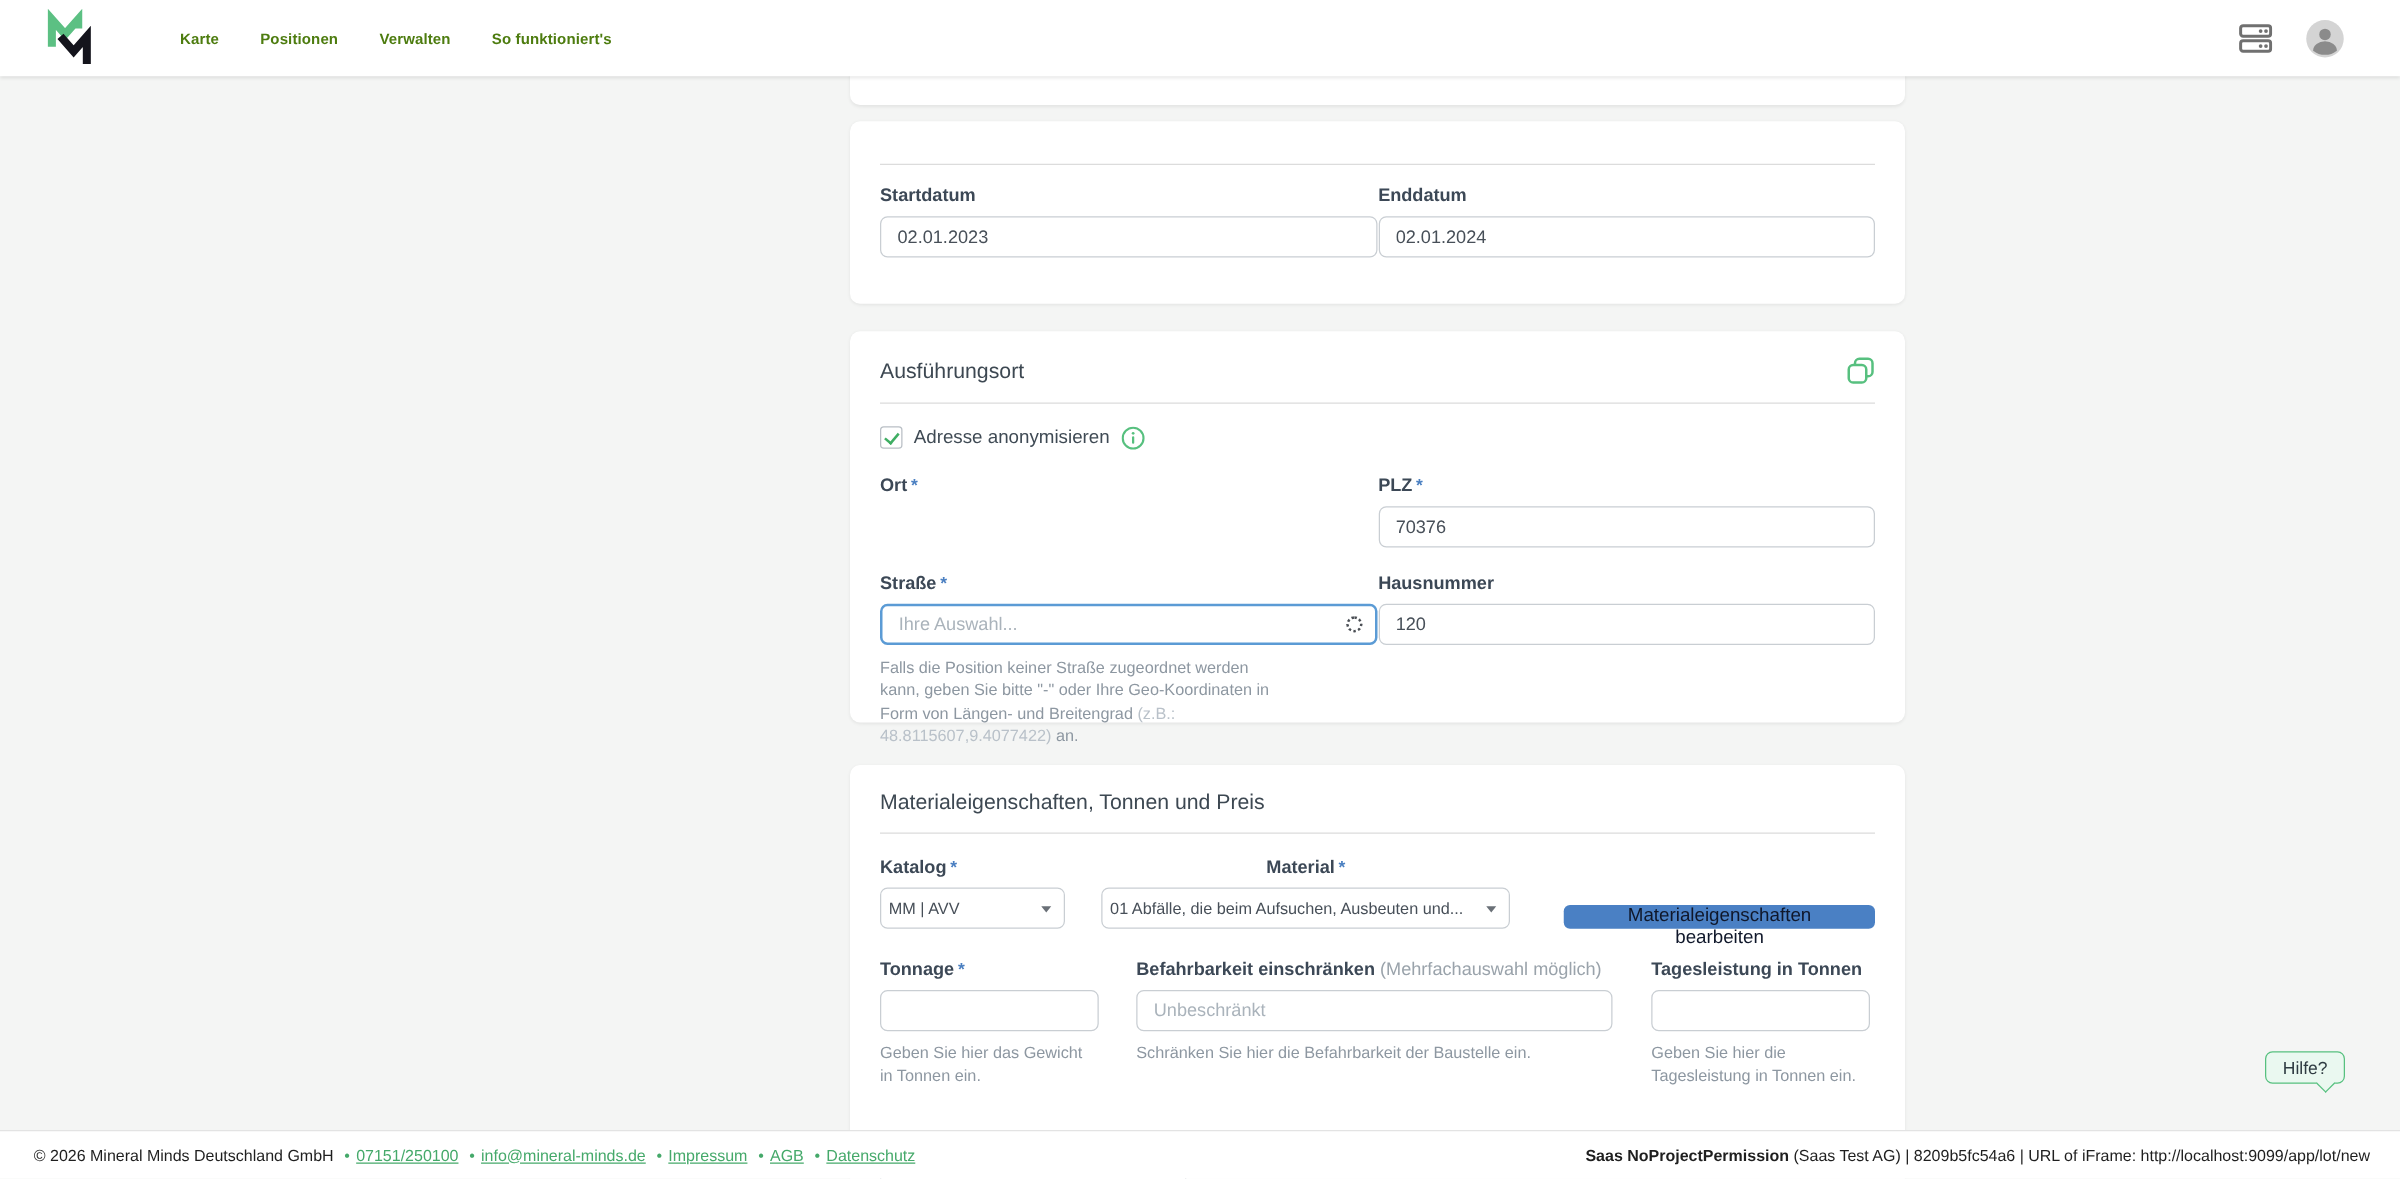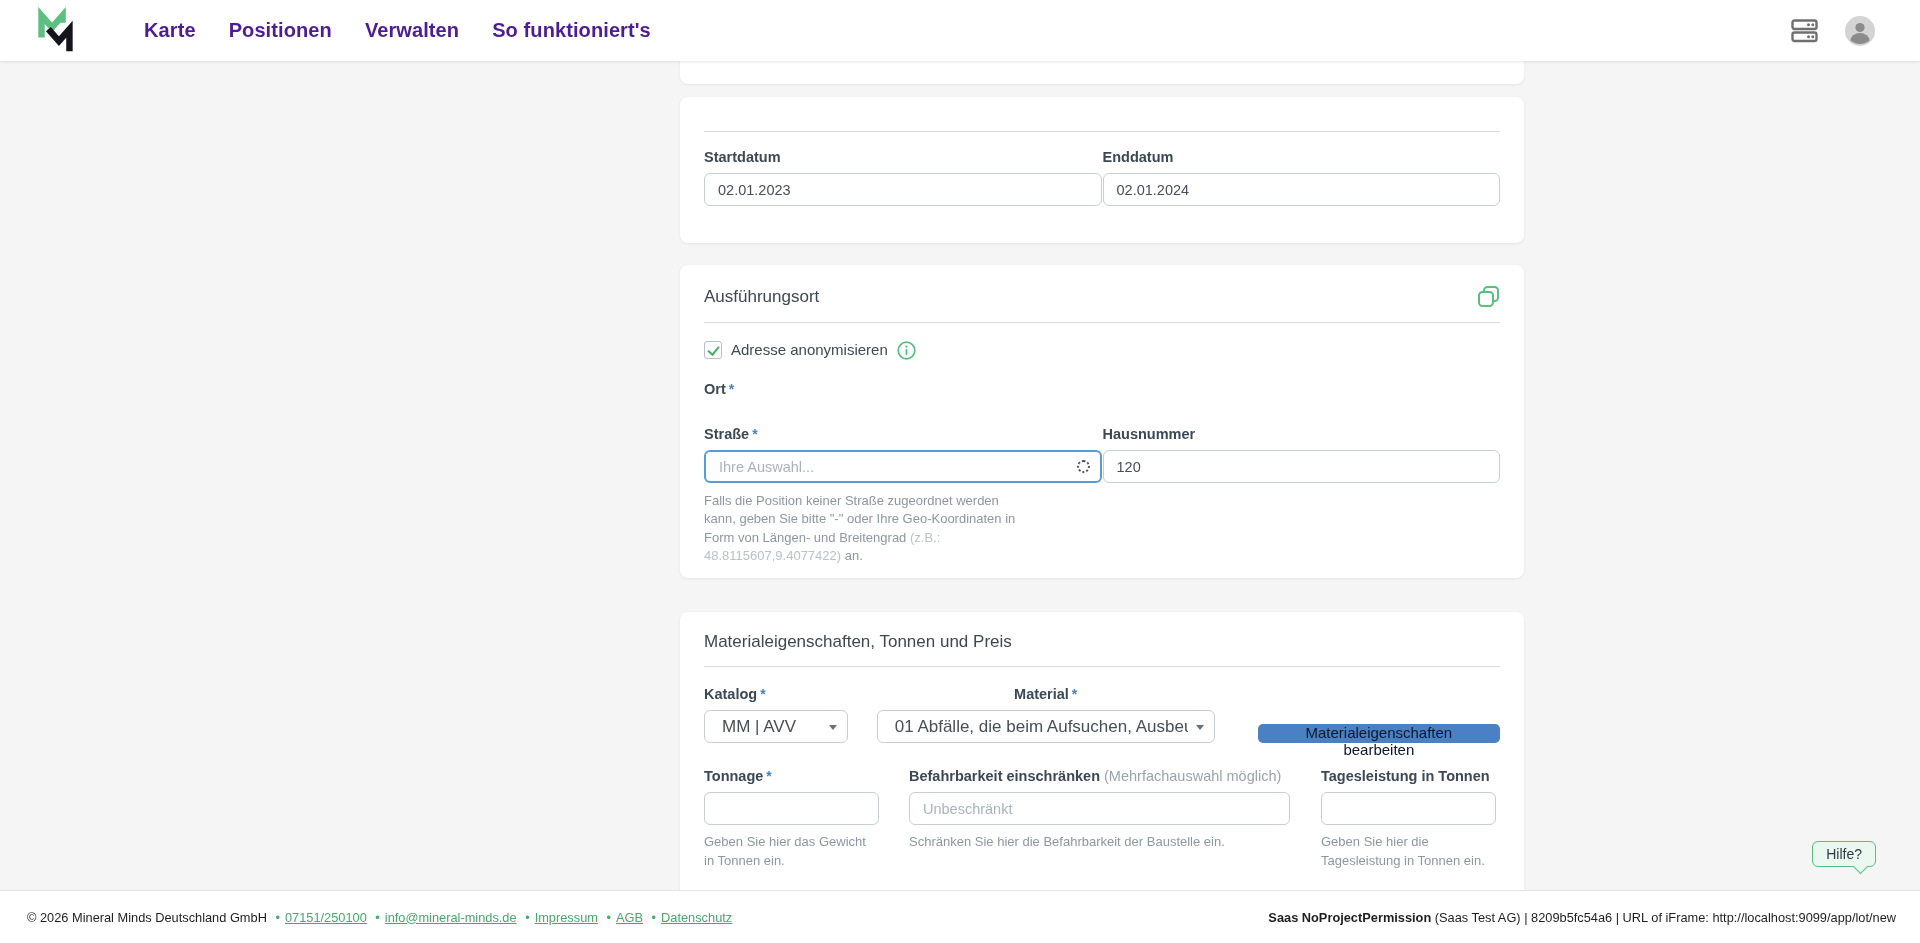--- a/index.html
+++ b/index.html
@@ -4,21 +4,21 @@
 <style>
   * { margin:0; padding:0; box-sizing:border-box; }
   html,body { width:1920px; height:943px; overflow:hidden; }
   body { font-family:"Liberation Sans", sans-serif; background:#f4f5f4; position:relative; }
 
   
   .header { position:absolute; top:0; left:0; width:1920px; height:61px; background:#fff;
             box-shadow:0 1px 3px rgba(0,0,0,.10); z-index:10; display:flex; align-items:center; }
   .logo { margin-left:36px; width:44px; height:48px; display:block; }
   .nav { display:flex; gap:33px; margin-left:64px; }
-  .nav-item { font-size:20px; font-weight:700; color:#4c1d95; cursor:pointer; letter-spacing:.1px;text-align:center; }
+  .nav-item { font-size:12px; font-weight:700; color:#4d7c0f; cursor:pointer; letter-spacing:.1px;text-align:center; }
   .header-right { margin-left:auto; margin-right:44px; display:flex; align-items:center; gap:24px; }
   .icon-btn { width:32px; height:32px; display:flex; align-items:center; justify-content:center; cursor:pointer; }
 
   
   .card { position:absolute; left:680px; width:844px; background:#fff; border-radius:8px;
           box-shadow:0 1px 3px rgba(0,0,0,.07); padding:20px 24px; z-index:1; }
   .card-partial { top:36px; height:48px; padding:0; }
   .card-zeit { top:97px; height:146px; }
   .card-ort  { top:265px; height:313px; }
   .card-material { top:612px; height:420px; }
@@ -34,22 +34,22 @@
   .label-row { margin-bottom:7px; height:18px; }
 
   .text-input { width:100%; height:33px; border:1px solid #c9ced3; border-radius:6px;
                 padding:0 13px; font-size:14.5px; color:#474f58; background:#fff;
                 font-family:"Liberation Sans", sans-serif; outline:none; }
   .text-input::placeholder { color:#aab3bb; }
   .input-focused { border:2px solid #5b9bd5; }
 
   
   .select { position:relative; height:33px; border:1px solid #c9ced3; border-radius:6px;
-            background:#fff; display:flex; align-items:center; padding:0 26px 0 17px;
-            font-size:17px; color:#474f58; cursor:pointer; }
+            background:#fff; display:flex; align-items:center; padding:0 26px 0 6px;
+            font-size:13px; color:#474f58; cursor:pointer; }
   .select .sel-text { white-space:nowrap; overflow:hidden; }
   .caret { position:absolute; right:10px; top:14px; width:0; height:0;
            border-left:4.5px solid transparent; border-right:4.5px solid transparent; border-top:5.5px solid #6a7077; }
 
   
   .check-row { display:flex; align-items:flex-start; margin-top:18px; }
   .checkbox { width:18px; height:18px; border:1px solid #b9bfc5; border-radius:3px; background:#fff;
               position:relative; cursor:pointer; }
   .checkbox::after { content:""; position:absolute; left:5px; top:2px; width:5px; height:9px;
                      border:solid #3fae63; border-width:0 2px 2px 0; transform:rotate(40deg); }
@@ -80,21 +80,21 @@
 
   
   .help-bubble { position:absolute; right:44px; bottom:76px; z-index:11; background:#eaf8f0;
                  border:1px solid #57c07f; border-radius:6px; padding:4px 13px; font-size:14px;
                  color:#2f3b42; cursor:pointer; }
   .help-bubble::after { content:""; position:absolute; right:9px; bottom:-6px; width:10px; height:10px;
                         background:#eaf8f0; border-right:1px solid #57c07f; border-bottom:1px solid #57c07f;
                         transform:rotate(45deg); }
 
   
-  .footer { position:absolute; left:0; bottom:0; width:1920px; height:53px; background:#fff;
+  .footer { position:absolute; left:0; bottom:0; width:1920px; height:39px; background:#fff;
             border-top:1px solid #e3e3e3; z-index:10; display:flex; align-items:center;
             justify-content:space-between; padding:0 24px 0 27px; font-size:12.8px; color:#1f1f1f; }
   .footer a { color:#45a96a; text-decoration:underline; cursor:pointer; }
   .footer .sep { margin:0 5px; color:#45a96a; }
   .footer-right b { font-weight:700; }
 </style>
 </head>
 <body>
 
 <div class="header">
@@ -166,20 +166,26 @@
       </svg>
     </span>
   </div>
 
   <div class="grid2" style="margin-top:20px;">
     <div>
       <div class="label-row">
         <span class="field-label">Ort</span><span class="req">*</span>
       </div>
     </div>
+    <div>
+      <div class="label-row">
+        <span class="field-label">PLZ</span><span class="req">*</span>
+      </div>
+      <input class="text-input" type="text" value="70376" style="">
+    </div>
   </div>
 
   <div class="grid2" style="margin-top:20px;">
     <div>
       <div class="label-row">
         <span class="field-label">Straße</span><span class="req">*</span>
       </div>
       <div class="input-wrap">
         <input class="text-input input-focused" type="text" placeholder="Ihre Auswahl..." style="">
         <div class="spinner"></div>

